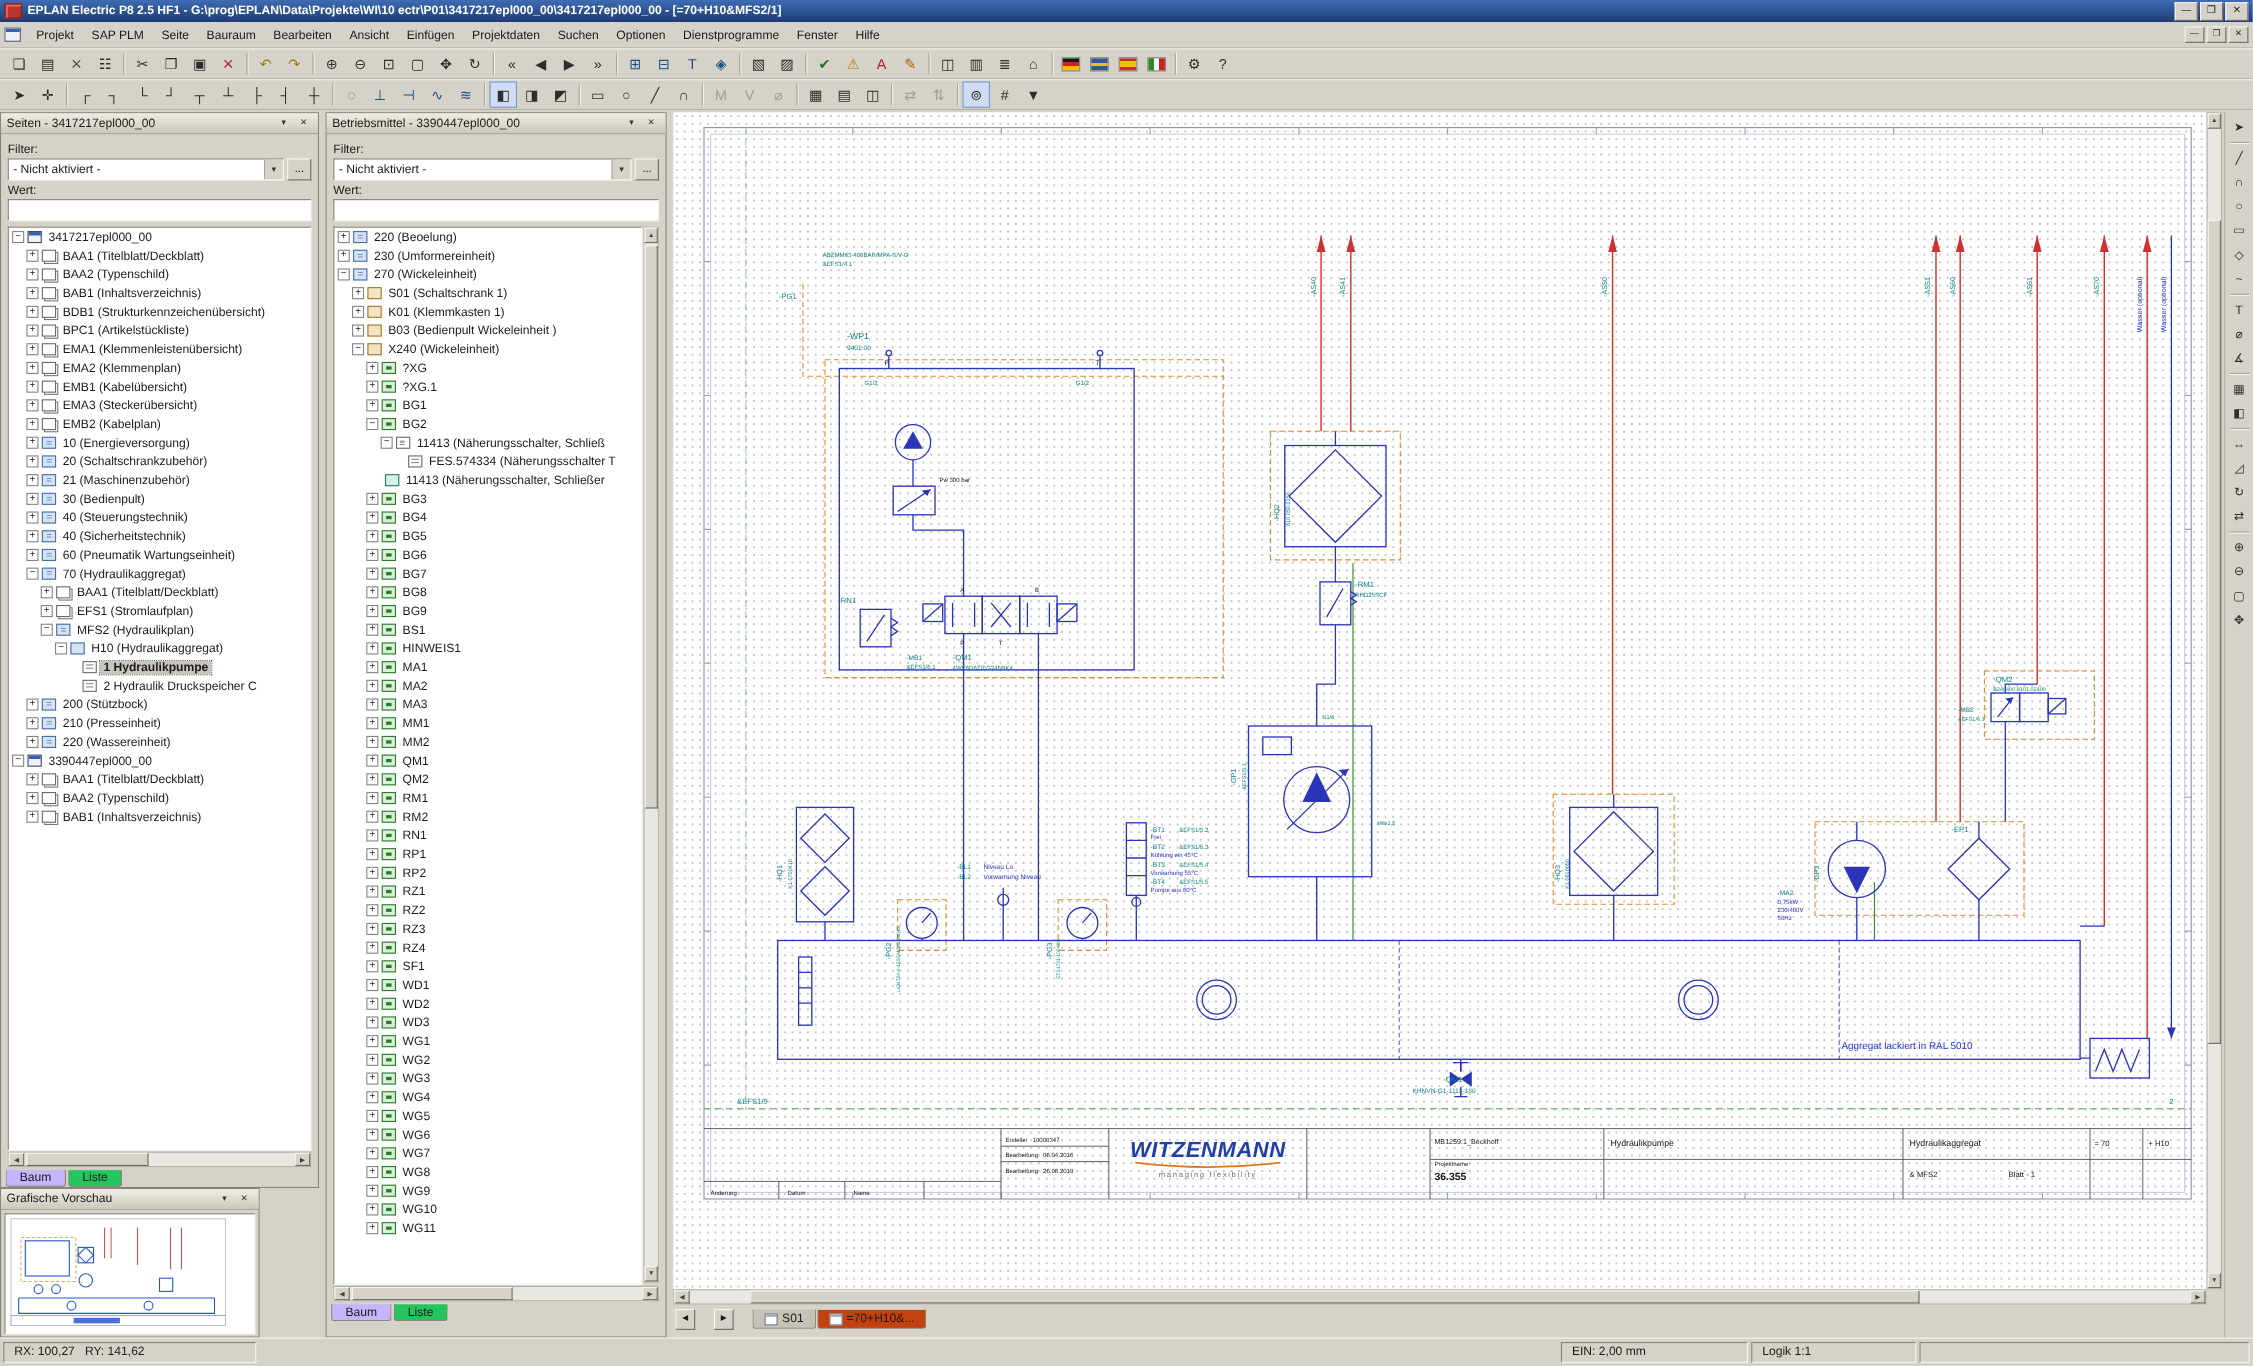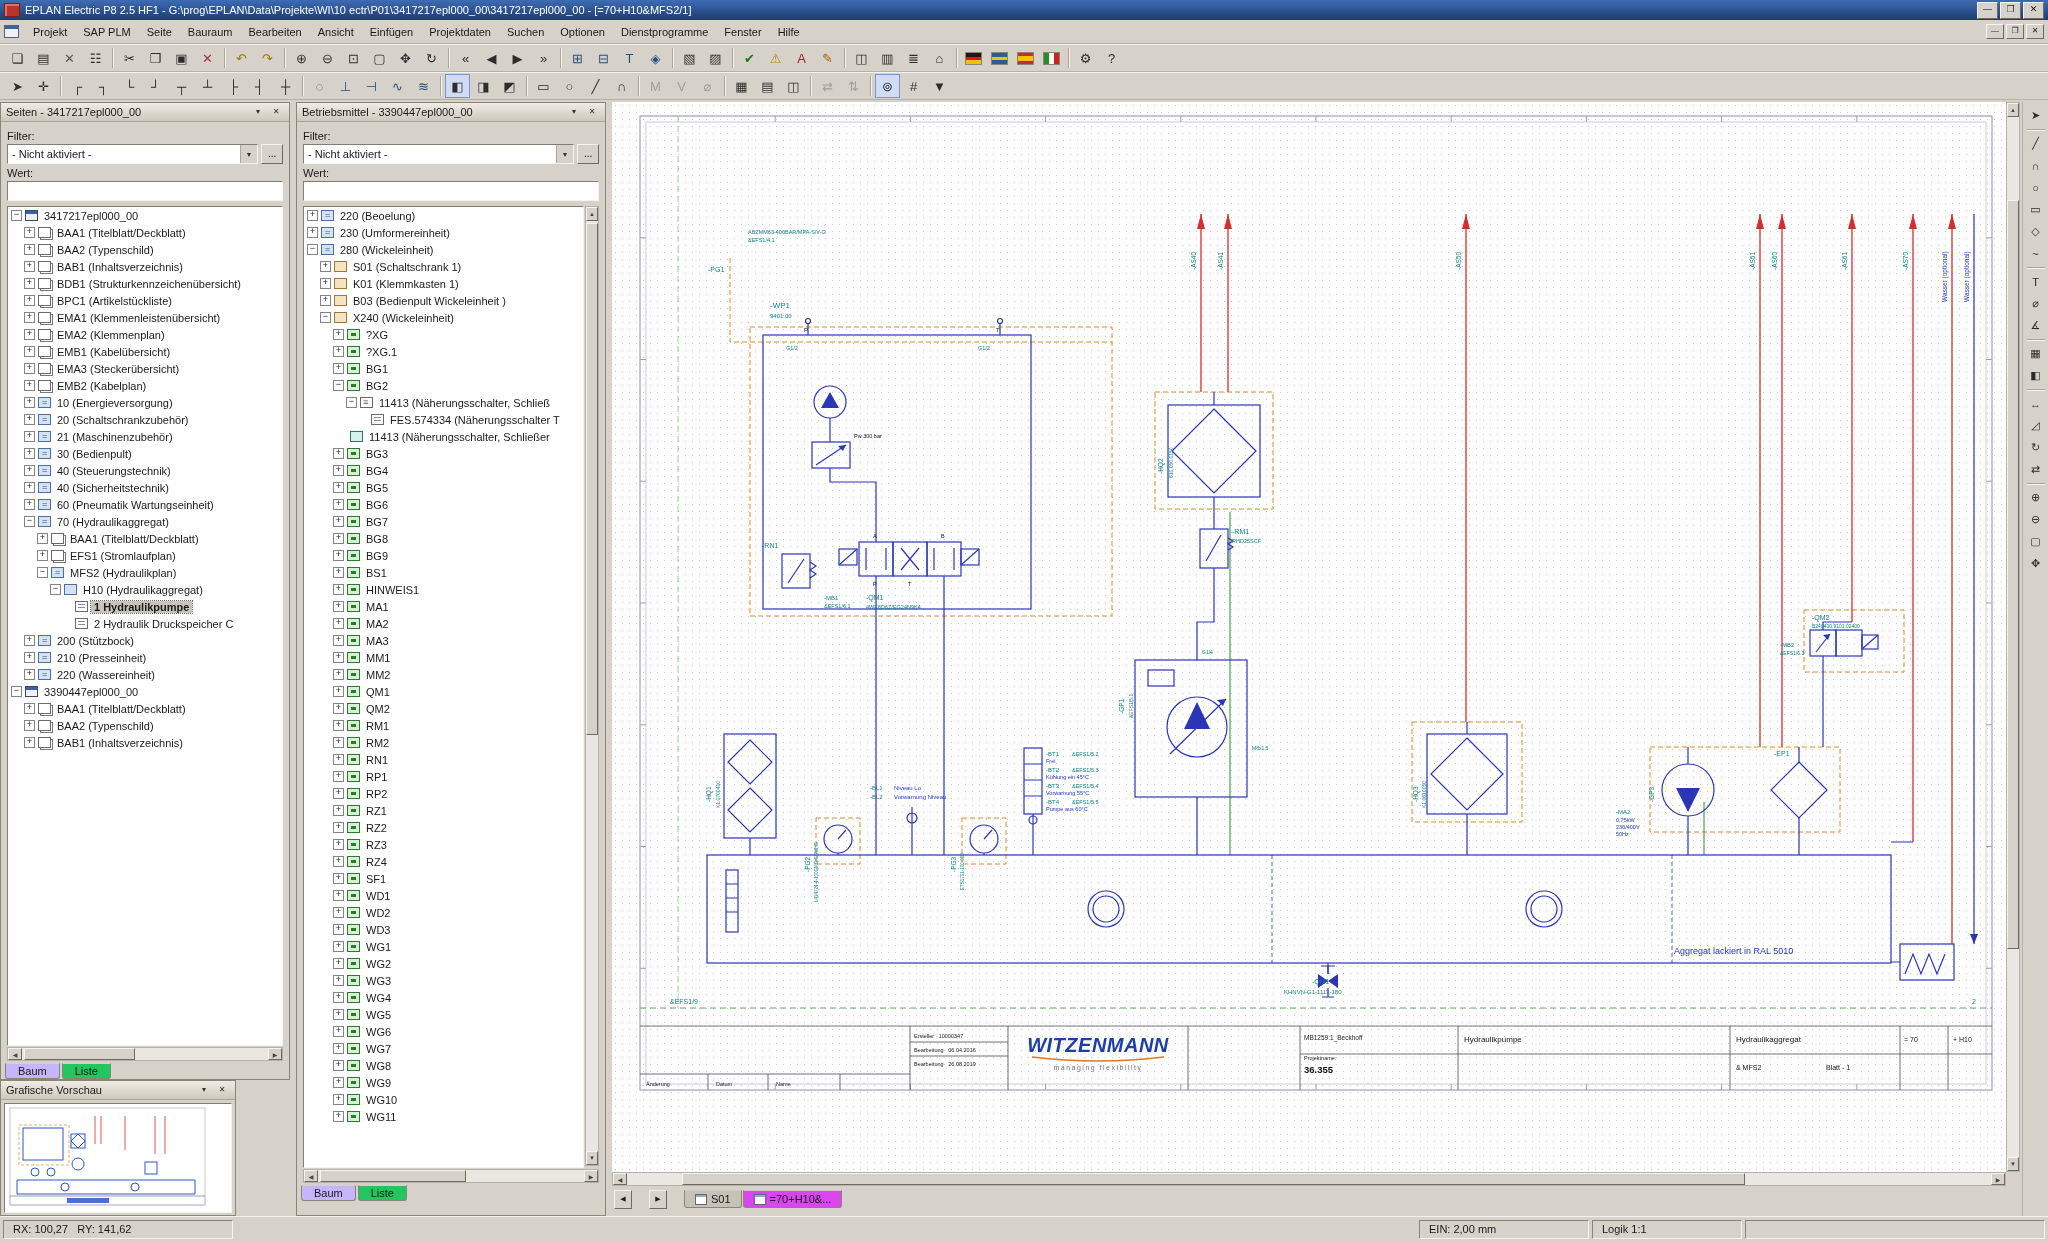--- a/index.html
+++ b/index.html
@@ -3,21 +3,21 @@
 <meta charset="utf-8">
 <style>
   html,body{margin:0;padding:0}
   body{width:2048px;height:1242px;position:relative;overflow:hidden;background:#d6d2ca;
        font-family:"Liberation Sans",sans-serif;font-size:11px;color:#1a1a1a;-webkit-font-smoothing:antialiased}
   
   .titlebar{position:absolute;left:0;top:0;width:100%;height:20px;
     background:linear-gradient(180deg,#3e6cb4,#1c3c72);color:#fff;display:flex;align-items:center;padding:0 4px;box-sizing:border-box}
   .appicon{width:14px;height:12px;background:#b8342c;border:1px solid #7a1f1a;margin-right:5px;flex:none;
     box-shadow:inset 2px 2px 0 #e0706a}
-  .wtitle{font-size:11px;font-weight:normal;white-space:nowrap;overflow:hidden}
+  .wtitle{font-size:11px;font-weight:bold;white-space:nowrap;overflow:hidden}
   .winbtns{margin-left:auto;display:flex;gap:2px}
   .wbtn{width:19px;height:15px;background:#d6d2ca;border:1px solid;border-color:#f6f4ef #6f6b61 #6f6b61 #f6f4ef;
     color:#222;font-size:9px;line-height:13px;text-align:center}
   .menubar{position:absolute;left:0;top:20px;width:100%;height:24px;background:#d6d2ca;
     border-bottom:1px solid #b5b1a7;display:flex;align-items:center;padding:0 4px;box-sizing:border-box}
   .mdiicon{width:13px;height:11px;border:1px solid #55617a;background:#eef2f8;box-shadow:inset 0 3px 0 #3a62a8;margin-right:6px;flex:none}
   .menu-item{padding:3px 8px;white-space:nowrap}
   .mdibtns{margin-left:auto;display:flex;gap:2px}
   .mdibtn{width:16px;height:13px;background:#d6d2ca;border:1px solid;border-color:#f6f4ef #6f6b61 #6f6b61 #f6f4ef;
     font-size:8px;line-height:11px;text-align:center;color:#222}
@@ -91,21 +91,21 @@
     background-image:radial-gradient(#c6c6c6 0.8px,transparent 0.9px);background-size:7px 7px;overflow:hidden}
   #canvas svg{position:absolute;left:0;top:0}
   #dvscroll{position:absolute;left:1394px;top:0;height:1070px}
   #dhscroll{position:absolute;left:0;top:1070px;width:1394px}
   #dcorner{position:absolute;left:1394px;top:1070px;width:16px;height:16px;background:#d6d2ca}
   #dtabs{position:absolute;left:0;top:1086px;width:100%;height:28px;display:flex;align-items:flex-start;gap:17px;padding:2px 2px}
   .dnav{width:16px;height:17px;background:#d6d2ca;border:1px solid;border-color:#f6f4ef #6f6b61 #6f6b61 #f6f4ef;
     font-size:7px;text-align:center;line-height:15px;flex:none}
   .dtab{display:flex;align-items:center;gap:4px;padding:2px 10px;border:1px solid #8a8676;border-top:1px solid #cfcabe;
     background:#c7c2b8;border-radius:0 0 3px 3px;font-size:11px}
-  .dtab.active{background:#d946ef}
+  .dtab.active{background:#c2410c}
   .dtab .pgic{width:10px;height:9px;border:1px solid #667;background:#fff;box-shadow:inset 0 2px 0 #9ab}
   #rightstrip{position:absolute;left:2022px;top:102px;width:26px;height:1114px;background:#d6d2ca;
     border-left:1px solid #b5b1a7;display:flex;flex-direction:column;align-items:center;padding-top:3px;box-sizing:border-box;gap:1px}
   #rightstrip .tbtn{width:20px;height:19px;font-size:11px}
   #rightstrip .tsep{width:18px;height:1px;margin:2px 0;box-shadow:0 1px 0 #f6f4ef}
   
   .statusbar{position:absolute;left:0;top:1216px;width:100%;height:26px;background:#d6d2ca;border-top:1px solid #f4f2ee;
     display:flex;align-items:center;padding:2px 3px;box-sizing:border-box;gap:3px}
   .seg{height:19px;line-height:17px;border:1px solid;border-color:#8a8676 #f6f4ef #f6f4ef #8a8676;padding:0 9px;box-sizing:border-box;white-space:nowrap}
   .seg.spring{flex:1;border-color:transparent}
@@ -658,21 +658,21 @@
             <span class="tlabel">220 (Beoelung)</span>
           </div>
           <div class="trow" style="padding-left: 3px;">
             <span class="tg">+</span>
             <span class="ti ti-str"></span>
             <span class="tlabel">230 (Umformereinheit)</span>
           </div>
           <div class="trow" style="padding-left: 3px;">
             <span class="tg">−</span>
             <span class="ti ti-str"></span>
-            <span class="tlabel">280 (Wickeleinheit)</span>
+            <span class="tlabel">270 (Wickeleinheit)</span>
           </div>
           <div class="trow" style="padding-left: 16px;">
             <span class="tg">+</span>
             <span class="ti ti-box"></span>
             <span class="tlabel">S01 (Schaltschrank 1)</span>
           </div>
           <div class="trow" style="padding-left: 16px;">
             <span class="tg">+</span>
             <span class="ti ti-box"></span>
             <span class="tlabel">K01 (Klemmkasten 1)</span>

